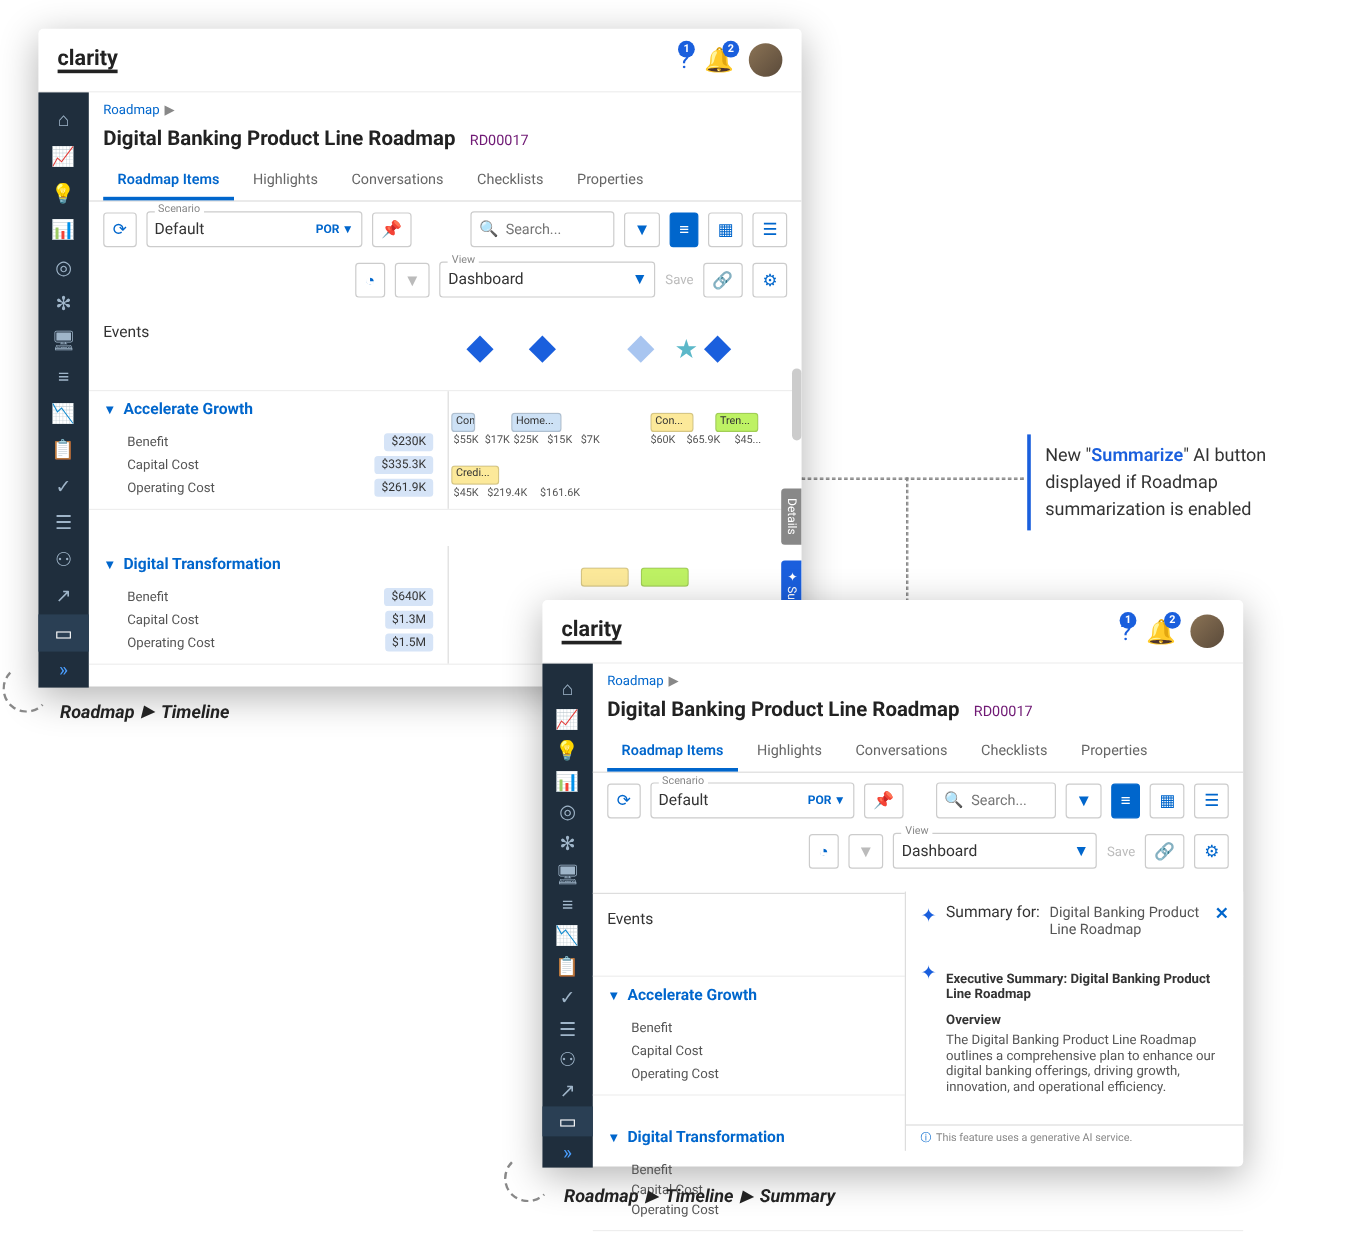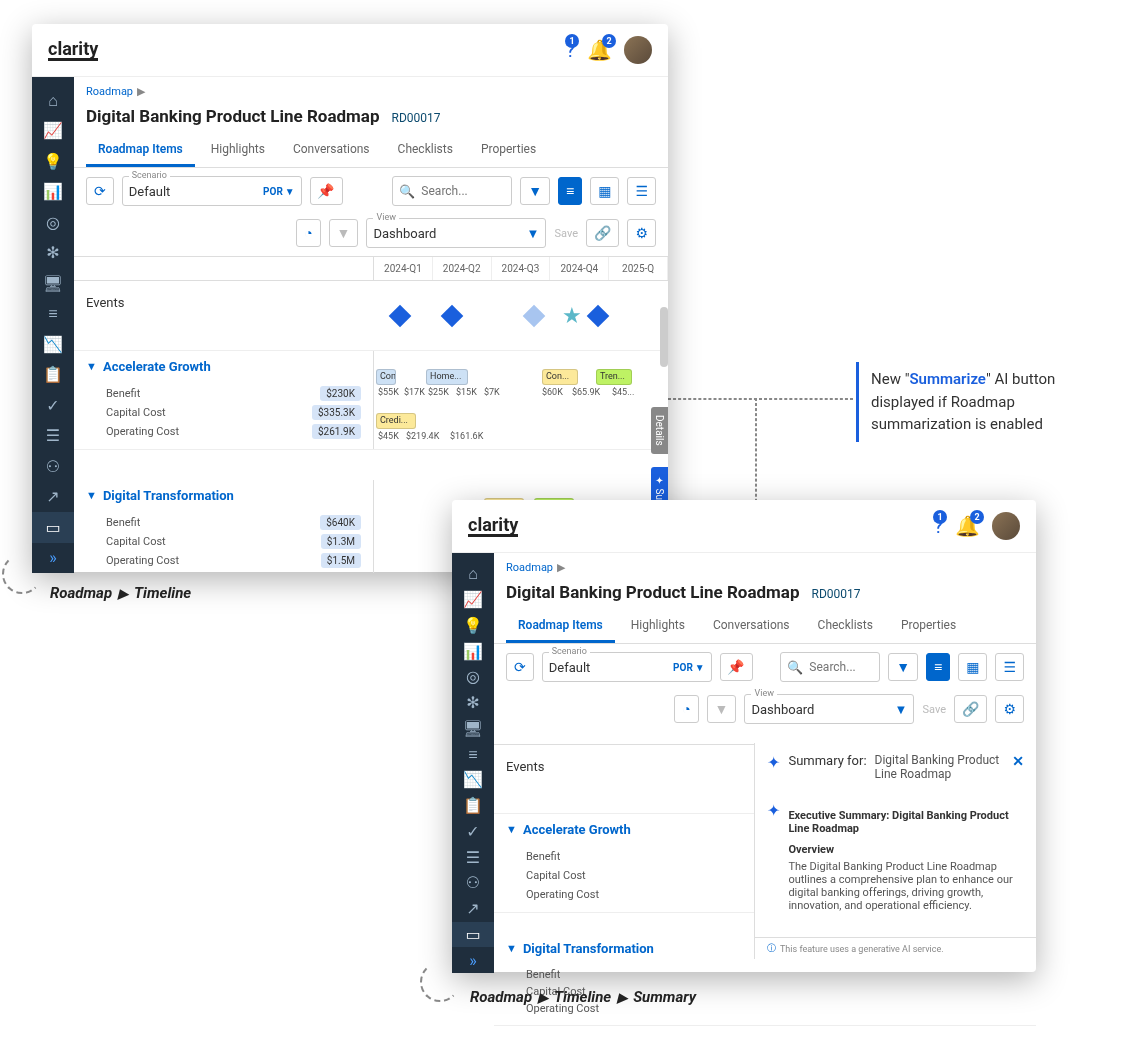--- a/index.html
+++ b/index.html
@@ -16,21 +16,21 @@
 .body{display:flex;height:calc(100% - 52px)}
 .sidebar{width:42px;background:#1f2e3d;display:flex;flex-direction:column;padding-top:8px}
 .sicon{width:42px;height:32px;display:flex;align-items:center;justify-content:center;color:#9fb5c9;cursor:pointer;font-size:16px}
 .sicon.active{background:#2a3f54;color:#fff}
 .sicon.expand{margin-top:auto;color:#4a9eff}
 .main{flex:1;overflow:hidden;position:relative}
 .bc{padding:8px 12px;font-size:11px;color:#0066cc}
 .bc-arrow{color:#888;margin:0 4px}
 .title-row{padding:0 12px 8px;display:flex;align-items:baseline;gap:12px}
 .title{font-size:17px;font-weight:700;color:#222}
-.subtitle{font-size:12px;color:#0c4a6e}
+.subtitle{font-size:12px;color:#701a75}
 .tabs{display:flex;gap:4px;padding:0 12px;border-bottom:1px solid #ddd}
 .tab{padding:8px 12px;font-size:12px;color:#666;cursor:pointer;border-bottom:3px solid transparent}
 .tab.active{color:#0066cc;border-bottom-color:#0066cc;font-weight:600}
 .toolbar{display:flex;align-items:center;gap:8px;padding:8px 12px}
 .toolbar2{display:flex;align-items:center;gap:8px;padding:4px 12px 8px;justify-content:flex-end}
 .tbtn{border:1px solid #ccc;background:#fff;border-radius:3px;padding:5px 7px;color:#555;cursor:pointer;font-size:14px;display:inline-flex;align-items:center;justify-content:center}
 .tbtn.primary{background:#0066cc;color:#fff;border-color:#0066cc}
 .tbtn.blue{color:#0066cc}
 .fieldset{border:1px solid #ccc;border-radius:3px;padding:2px 6px;position:relative;display:flex;align-items:center;gap:6px;height:30px}
 .fieldset .legend{position:absolute;top:-7px;left:6px;background:#fff;padding:0 3px;font-size:9px;color:#888}
@@ -160,28 +160,20 @@
         <span class="tbtn" style="color:#bbb">▼</span>
         <div class="fieldset" style="width:180px">
           <span class="legend">View</span>
           <span style="flex:1">Dashboard</span>
           <span style="color:#0066cc">▼</span>
         </div>
         <span style="color:#bbb;font-size:11px">Save</span>
         <span class="tbtn blue">🔗</span>
         <span class="tbtn blue">⚙</span>
       </div>
-      <div class="timeline-hdr">
-        <div class="left-col"></div>
-        <div class="th-cell">2024-Q1</div>
-        <div class="th-cell">2024-Q2</div>
-        <div class="th-cell">2024-Q3</div>
-        <div class="th-cell">2024-Q4</div>
-        <div class="th-cell">2025-Q</div>
-      </div>
       <div class="events-row">
         <div class="sec-hdr">Events</div>
         <div class="events-tl">
           <div class="diamond"></div>
           <div class="diamond"></div>
           <div style="width:30px"></div>
           <div class="diamond light"></div>
           <span class="star">★</span>
           <div class="diamond" style="margin-left:6px"></div>
         </div>

